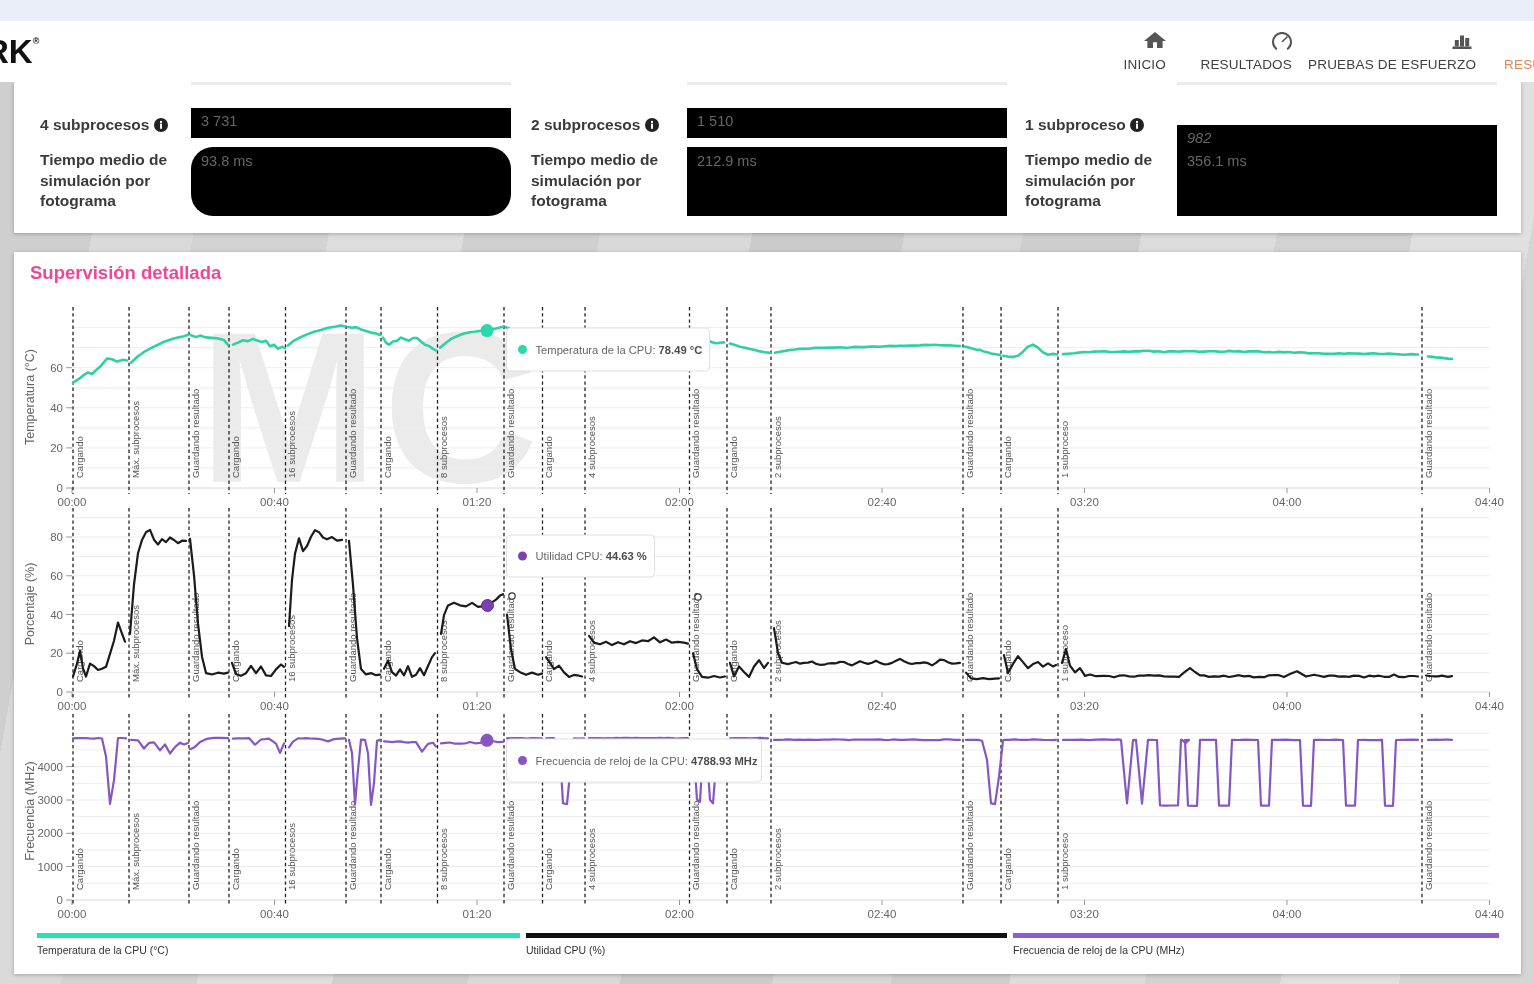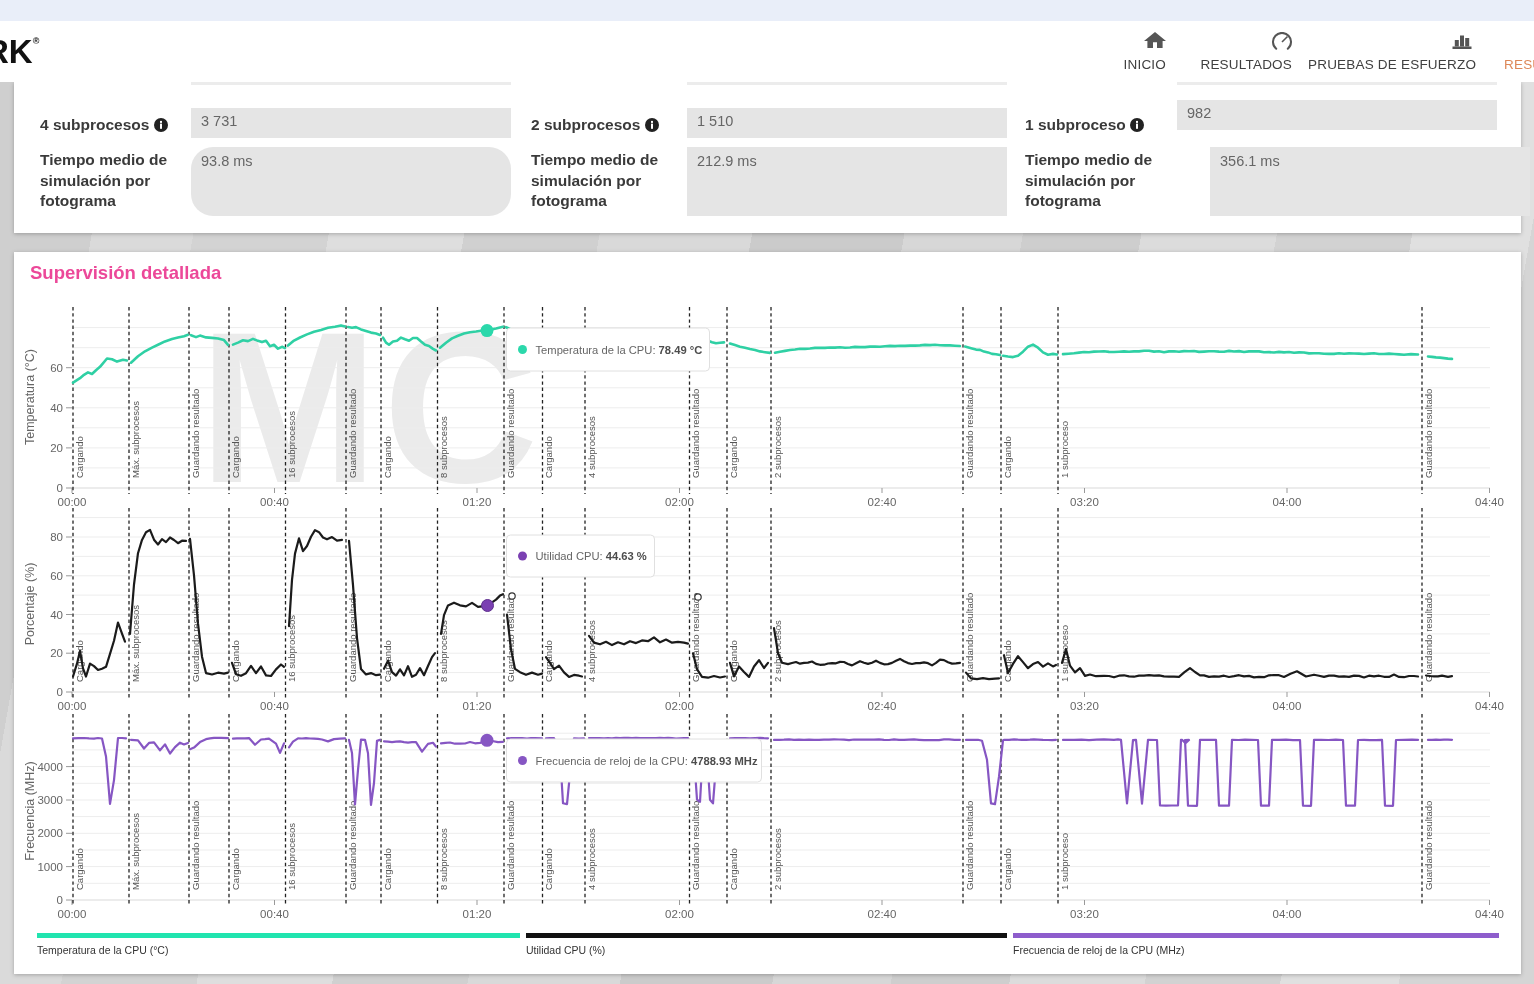--- a/index.html
+++ b/index.html
@@ -9,21 +9,21 @@
 .header { position:absolute; left:0; top:21px; width:1534px; height:61px; background:#fff; z-index:30; }
 .logo { position:absolute; left:-15px; top:12px; font-size:33px; font-weight:bold; color:#111; letter-spacing:0px; }
 .logo sup { font-size:9px; font-weight:bold; vertical-align:19px; }
 .navitem { position:absolute; text-align:right; color:#404040; font-size:13.5px; letter-spacing:0.2px; }
 .navitem .ic { height:22px; }
 .navitem .lb { margin-top:3px; }
 .card1 { position:absolute; left:14px; top:82px; width:1507px; height:151px; background:#fff; box-shadow:0 1px 4px rgba(0,0,0,0.25); z-index:5; }
 .card2 { position:absolute; left:14px; top:252px; width:1507px; height:722px; background:#fff; box-shadow:0 1px 4px rgba(0,0,0,0.25); z-index:5; }
 .sliver { position:absolute; top:0; height:3px; background:#ececec; }
 .slabel { position:absolute; font-weight:bold; font-size:15.5px; color:#3a3a3a; line-height:20.5px; }
-.vbox { position:absolute; background:#e5e5e5; color:#666; font-size:14.5px; }
+.vbox { position:absolute; background:#000000; color:#666; font-size:14.5px; }
 .vbox span { position:absolute; left:10px; }
 .title { position:absolute; left:16px; top:10px; font-size:18.5px; font-weight:bold; color:#ec4899; }
 .chartsvg { position:absolute; left:0; top:0; }
 </style></head>
 <body>
 <div class="bgshape" style="left:0;top:82px;width:1534px;height:902px;background:linear-gradient(100deg,#cfcfcf 0%,#cfcfcf 7%,#dadada 7%,#dadada 13%,#d3d3d3 13%,#d3d3d3 21%,#dedede 21%,#dedede 29%,#d0d0d0 29%,#d0d0d0 37%,#d9d9d9 37%,#d9d9d9 46%,#cbcbcb 46%,#cbcbcb 55%,#d7d7d7 55%,#d7d7d7 62%,#cecece 62%,#cecece 69%,#dcdcdc 69%,#dcdcdc 77%,#d2d2d2 77%,#d2d2d2 85%,#e0e0e0 85%,#e0e0e0 92%,#d5d5d5 92%);"></div>
 <div class="topstrip"></div>
 <div class="header">
   <div class="logo">RK<sup>®</sup></div>
   <div class="navitem" style="left:1122px;top:11px;width:44px;">
@@ -82,25 +82,25 @@
   <div class="slabel" style="left:517px;top:68px;">Tiempo medio de<br>simulación por<br>fotograma</div>
   <div class="vbox" style="left:673px;top:65px;width:320px;height:69px;">
       <span style="top:6px;">212.9 ms</span>
     </div>
 
   <div class="slabel" style="left:1011px;top:33px;">1 subproceso <svg width="14" height="14" viewBox="0 0 14 14" style="vertical-align:-2px">
         <circle cx="7" cy="7" r="7" fill="#222"></circle>
         <rect x="6" y="5.6" width="2" height="5.2" fill="#fff"></rect>
         <rect x="6" y="2.9" width="2" height="2" fill="#fff"></rect>
       </svg></div>
-  <div class="vbox" style="left:1163px;top:18px;width:320px;height:30px;">
+  <div class="vbox" style="left:1163px;top:43px;width:320px;height:30px;font-style:italic;">
       <span style="top:5px;">982</span>
     </div>
   <div class="slabel" style="left:1011px;top:68px;">Tiempo medio de<br>simulación por<br>fotograma</div>
-  <div class="vbox" style="left:1163px;top:65px;width:320px;height:69px;margin-left:33px;">
+  <div class="vbox" style="left:1163px;top:65px;width:320px;height:69px;">
       <span style="top:6px;">356.1 ms</span>
     </div>
 </div>
 <div class="card2">
   <div class="chartsvg"><svg width="1507" height="722" viewBox="0 0 1507 722" font-family="Liberation Sans, sans-serif">
 <text x="185" y="230" font-size="215" font-weight="bold" fill="#ebebeb" letter-spacing="5">MC</text>
 <line x1="58.0" y1="215.9" x2="1476.0" y2="215.9" stroke="#ededed" stroke-width="1"></line>
 <line x1="58.0" y1="195.9" x2="1476.0" y2="195.9" stroke="#ededed" stroke-width="1"></line>
 <line x1="58.0" y1="175.8" x2="1476.0" y2="175.8" stroke="#ededed" stroke-width="1"></line>
 <line x1="58.0" y1="155.8" x2="1476.0" y2="155.8" stroke="#ededed" stroke-width="1"></line>

